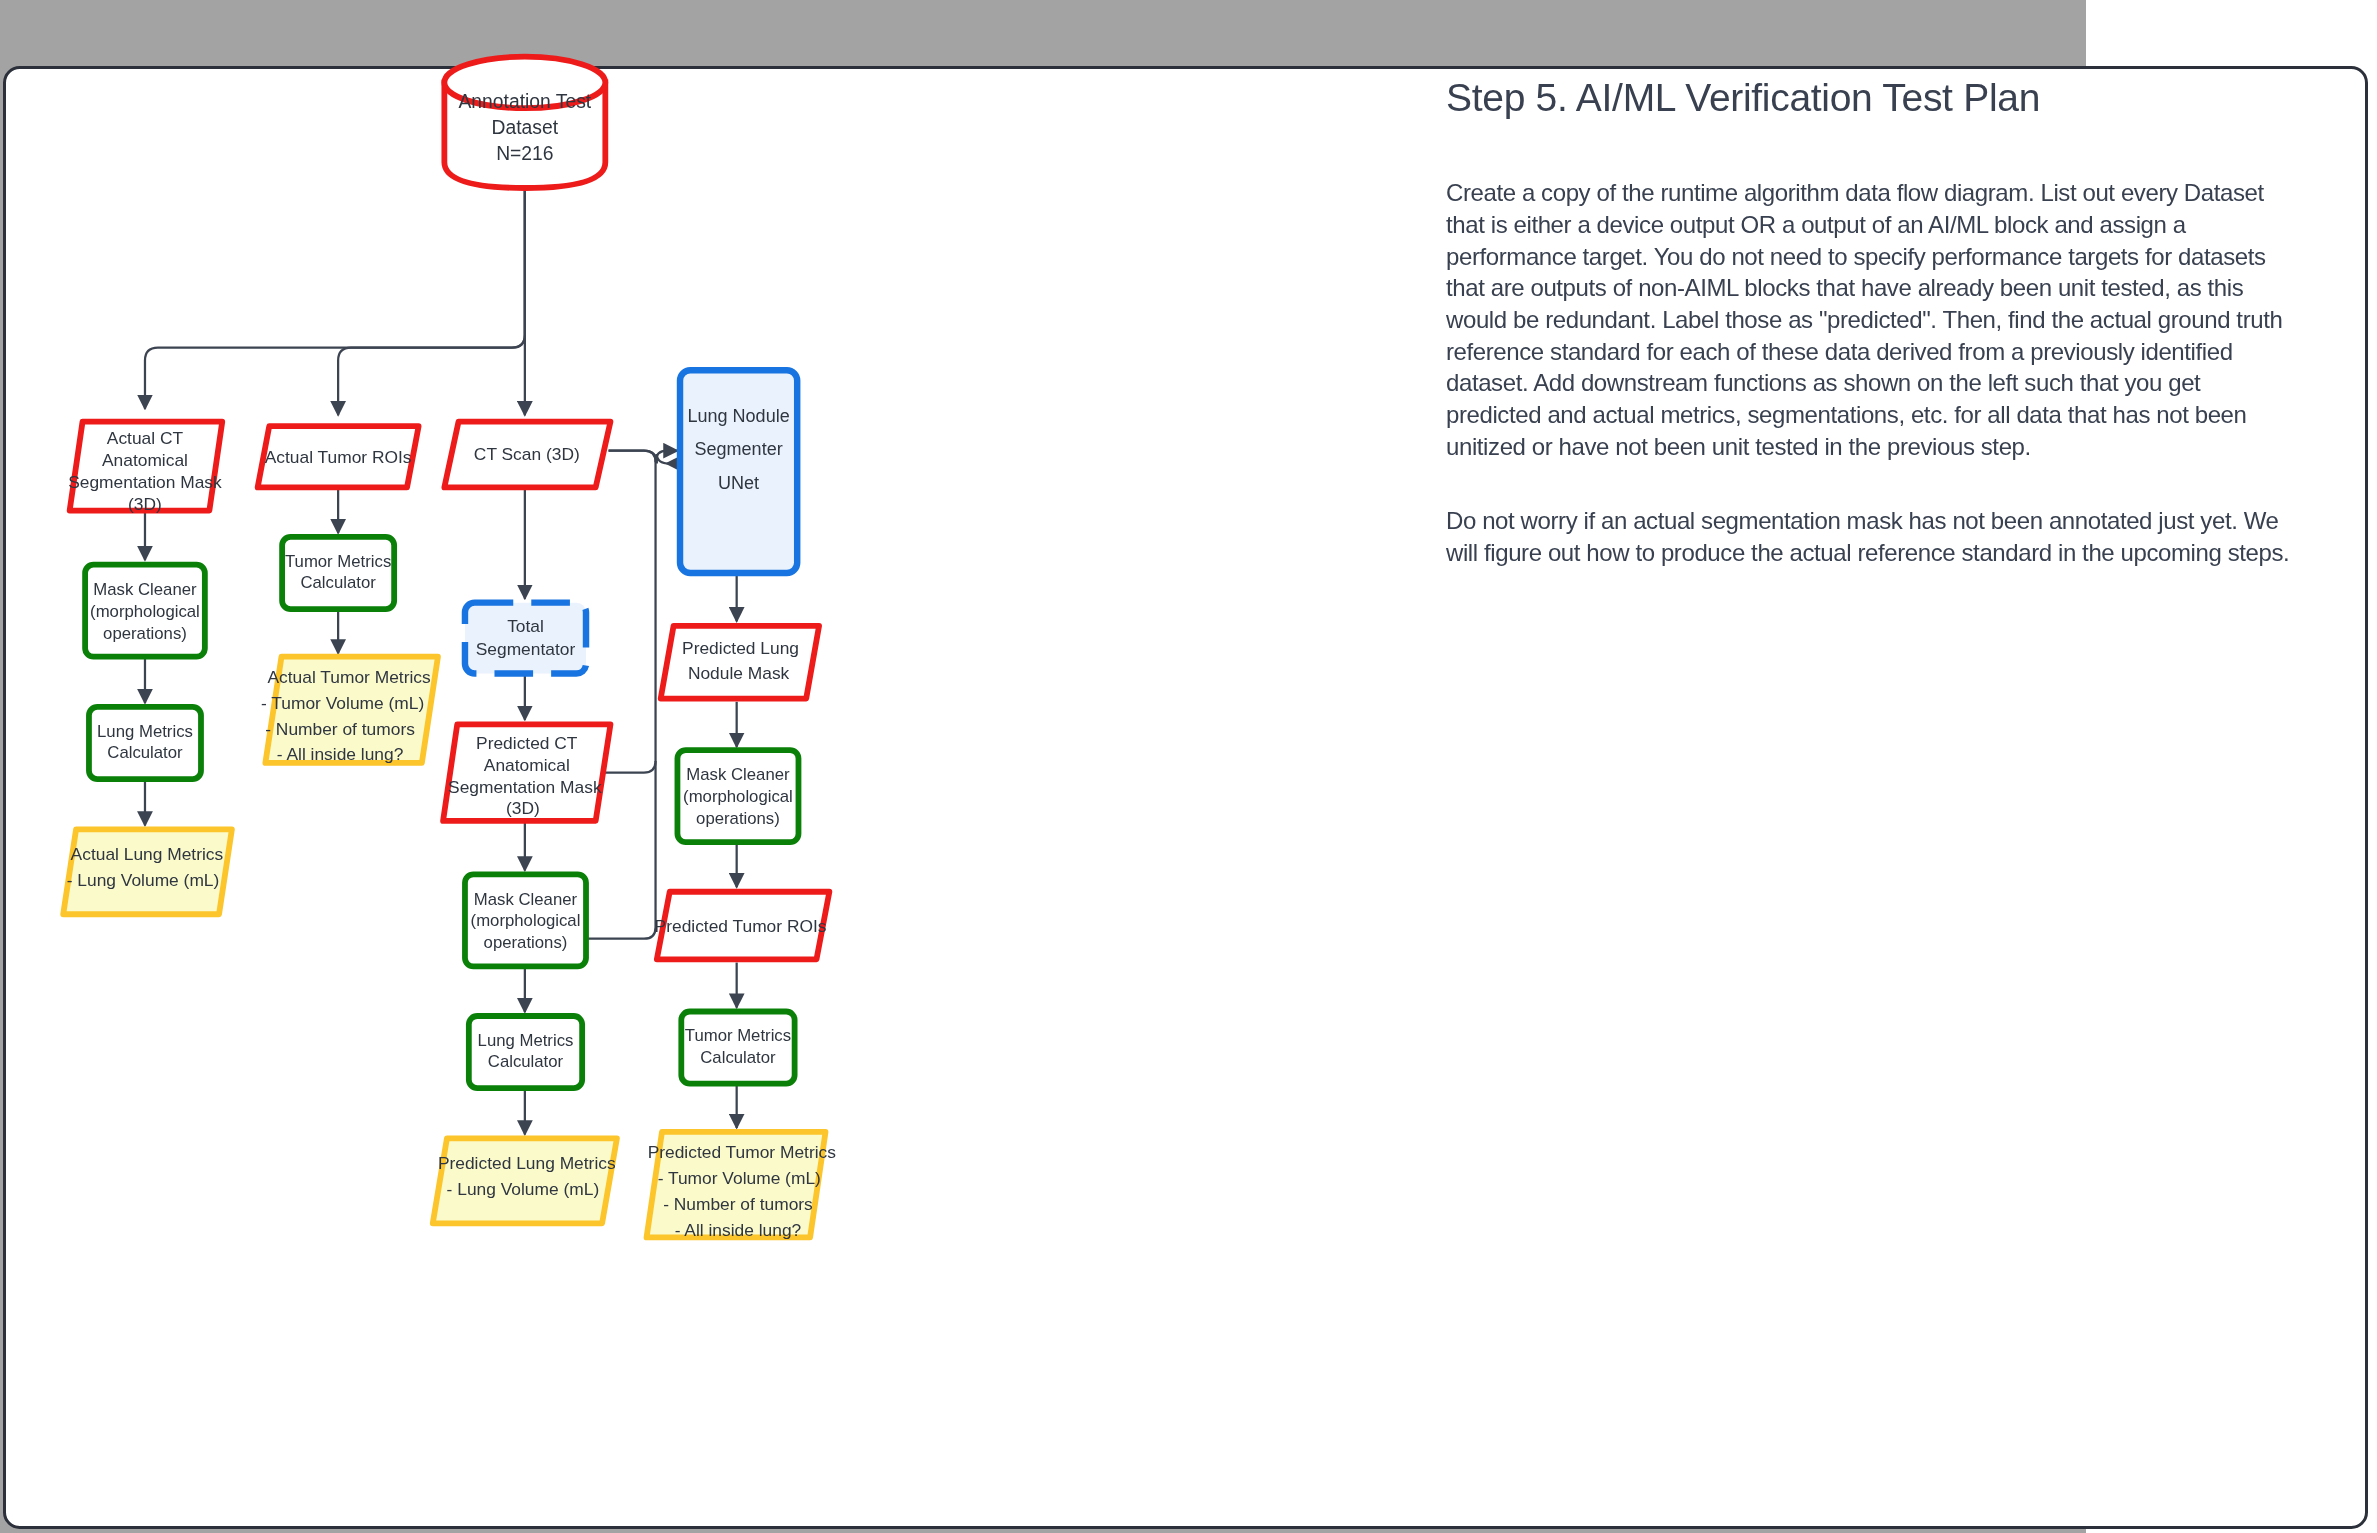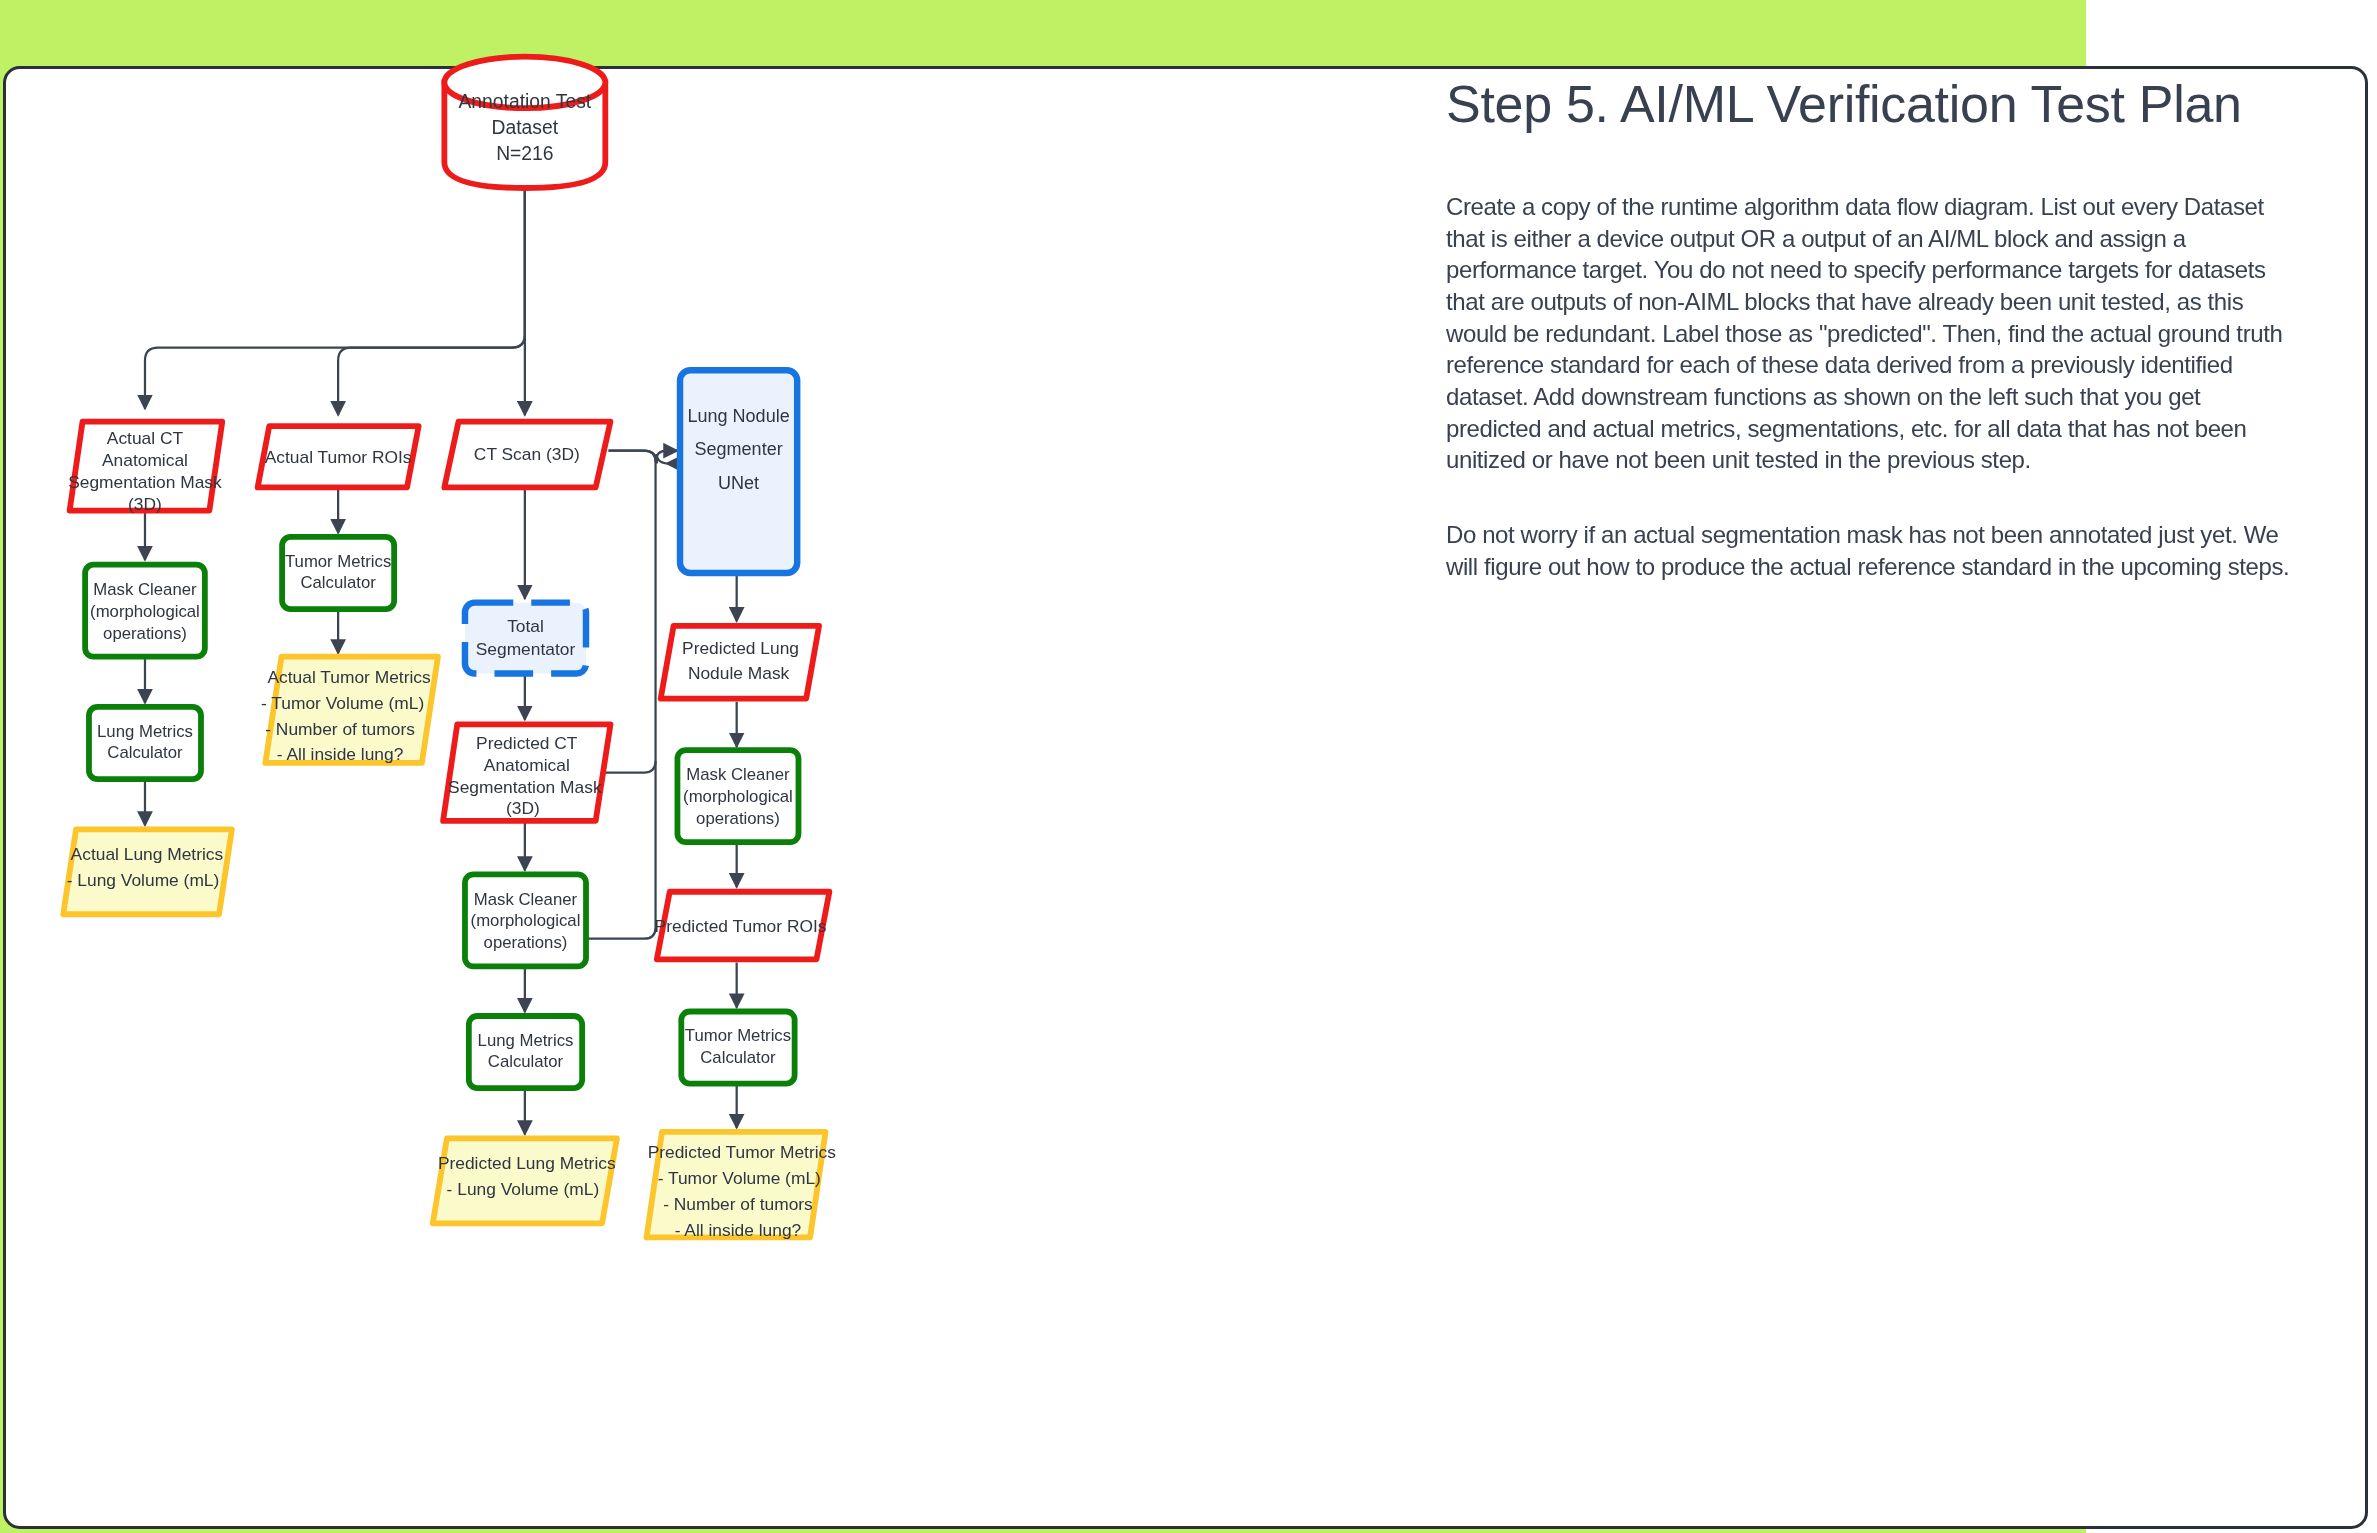--- a/index.html
+++ b/index.html
@@ -1,22 +1,22 @@
 <!DOCTYPE html>
 <html style="font-size:10.3px"><head>
 <meta charset="utf-8">
 <style>
   html,body{margin:0;padding:0;background:#ffffff;}
   body{width:2377px;height:1533px;font-family:"Liberation Sans",sans-serif;overflow:hidden;}
-  #page{position:relative;width:2086px;height:1533px;background:#bef264;}
+  #page{position:relative;width:2086px;height:1533px;background:#a3a3a3;}
   #frame{position:absolute;left:3.2px;top:66px;width:2365px;height:1463px;
          border:3.9px solid #2b303a;border-radius:16.7px;box-sizing:border-box;background:#fff;}
   #diagram{position:absolute;left:0;top:0;width:1436px;height:1533px;}
   #notes{position:absolute;left:1446px;top:77px;width:850px;}
-  #notes h1{font-size:52px;font-weight:400;color:#394150;margin:0 0 59px 0;
+  #notes h1{font-size:39px;font-weight:400;color:#394150;margin:0 0 59px 0;
             letter-spacing:-0.3px;line-height:1.06;font-stretch:condensed;}
   #notes p{font-size:24px;font-weight:400;color:#394150;margin:0 0 43px 0;
            line-height:1.32;letter-spacing:-0.4px;}
   .nodetext{font-family:"Liberation Sans",sans-serif;fill:#2f3640;}
 </style>
 </head>
 <body>
 
 <div id="page">
   <div id="frame"></div>

